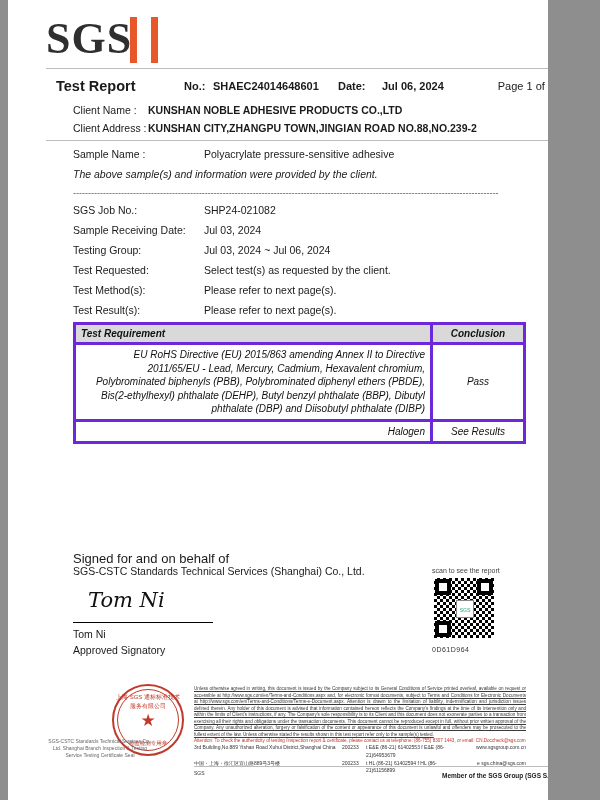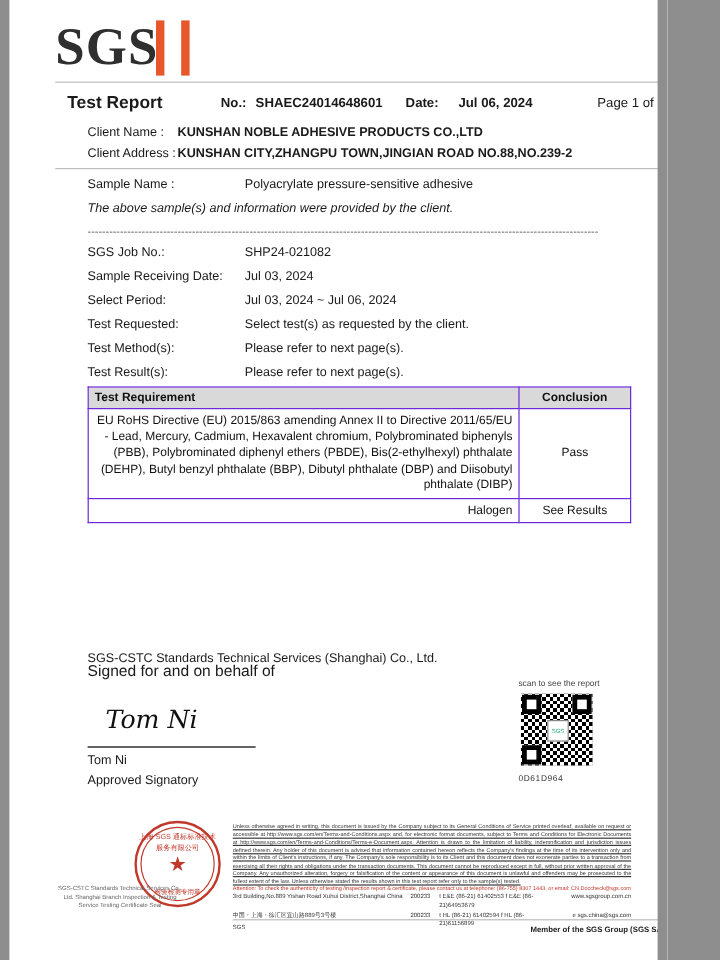--- a/index.html
+++ b/index.html
@@ -149,41 +149,42 @@
   
   .tbl {
     position: absolute;
     left: 65px; top: 291px;
     width: 453px;
     border: 1px solid #000;
     border-collapse: collapse;
     font-size: 10px;
   }
   .tbl th, .tbl td {
-    border: 1px solid #6d28d9;
+    border: 3px solid #6d28d9;
     padding: 3px 5px;
     vertical-align: top;
     color: #111;
+    font-style: italic;
   }
   .tbl thead th {
     background: #d9d9d9;
     font-weight: bold;
     text-align: left;
   }
   .tbl .col-concl { width: 93px; text-align: center; }
   .tbl td.concl { text-align: center; vertical-align: middle; }
   .tbl td.req { line-height: 1.35; text-align: right; }
 
   
   .sig-line1 {
     position: absolute; left: 65px; top: 551px;
     font-size: 13px; color: #1a1a1a;
   }
   .sig-line2 {
-    position: absolute; left: 65px; top: 543px;
+    position: absolute; left: 65px; top: 565px;
     font-size: 10.5px; color: #1a1a1a;
   }
   .sig-script {
     position: absolute; left: 80px; top: 588px;
     font-family: "DejaVu Serif", serif;
     font-style: italic;
     font-size: 21px;
     color: #111;
   }
   .sig-rule {
@@ -364,21 +365,21 @@
 
     <div class="kv" style="left:65px; top:204px; width:453px;">
       <span class="k">SGS Job No.:</span>
       <span class="v">SHP24-021082</span>
     </div>
     <div class="kv" style="left:65px; top:224px; width:453px;">
       <span class="k">Sample Receiving Date:</span>
       <span class="v">Jul 03, 2024</span>
     </div>
     <div class="kv" style="left:65px; top:244px; width:453px;">
-      <span class="k">Select Period:</span>
+      <span class="k">Testing Group:</span>
       <span class="v">Jul 03, 2024 ~ Jul 06, 2024</span>
     </div>
     <div class="kv" style="left:65px; top:264px; width:453px;">
       <span class="k">Test Requested:</span>
       <span class="v">Select test(s) as requested by the client.</span>
     </div>
     <div class="kv" style="left:65px; top:284px; width:453px;">
       <span class="k">Test Method(s):</span>
       <span class="v">Please refer to next page(s).</span>
     </div>

